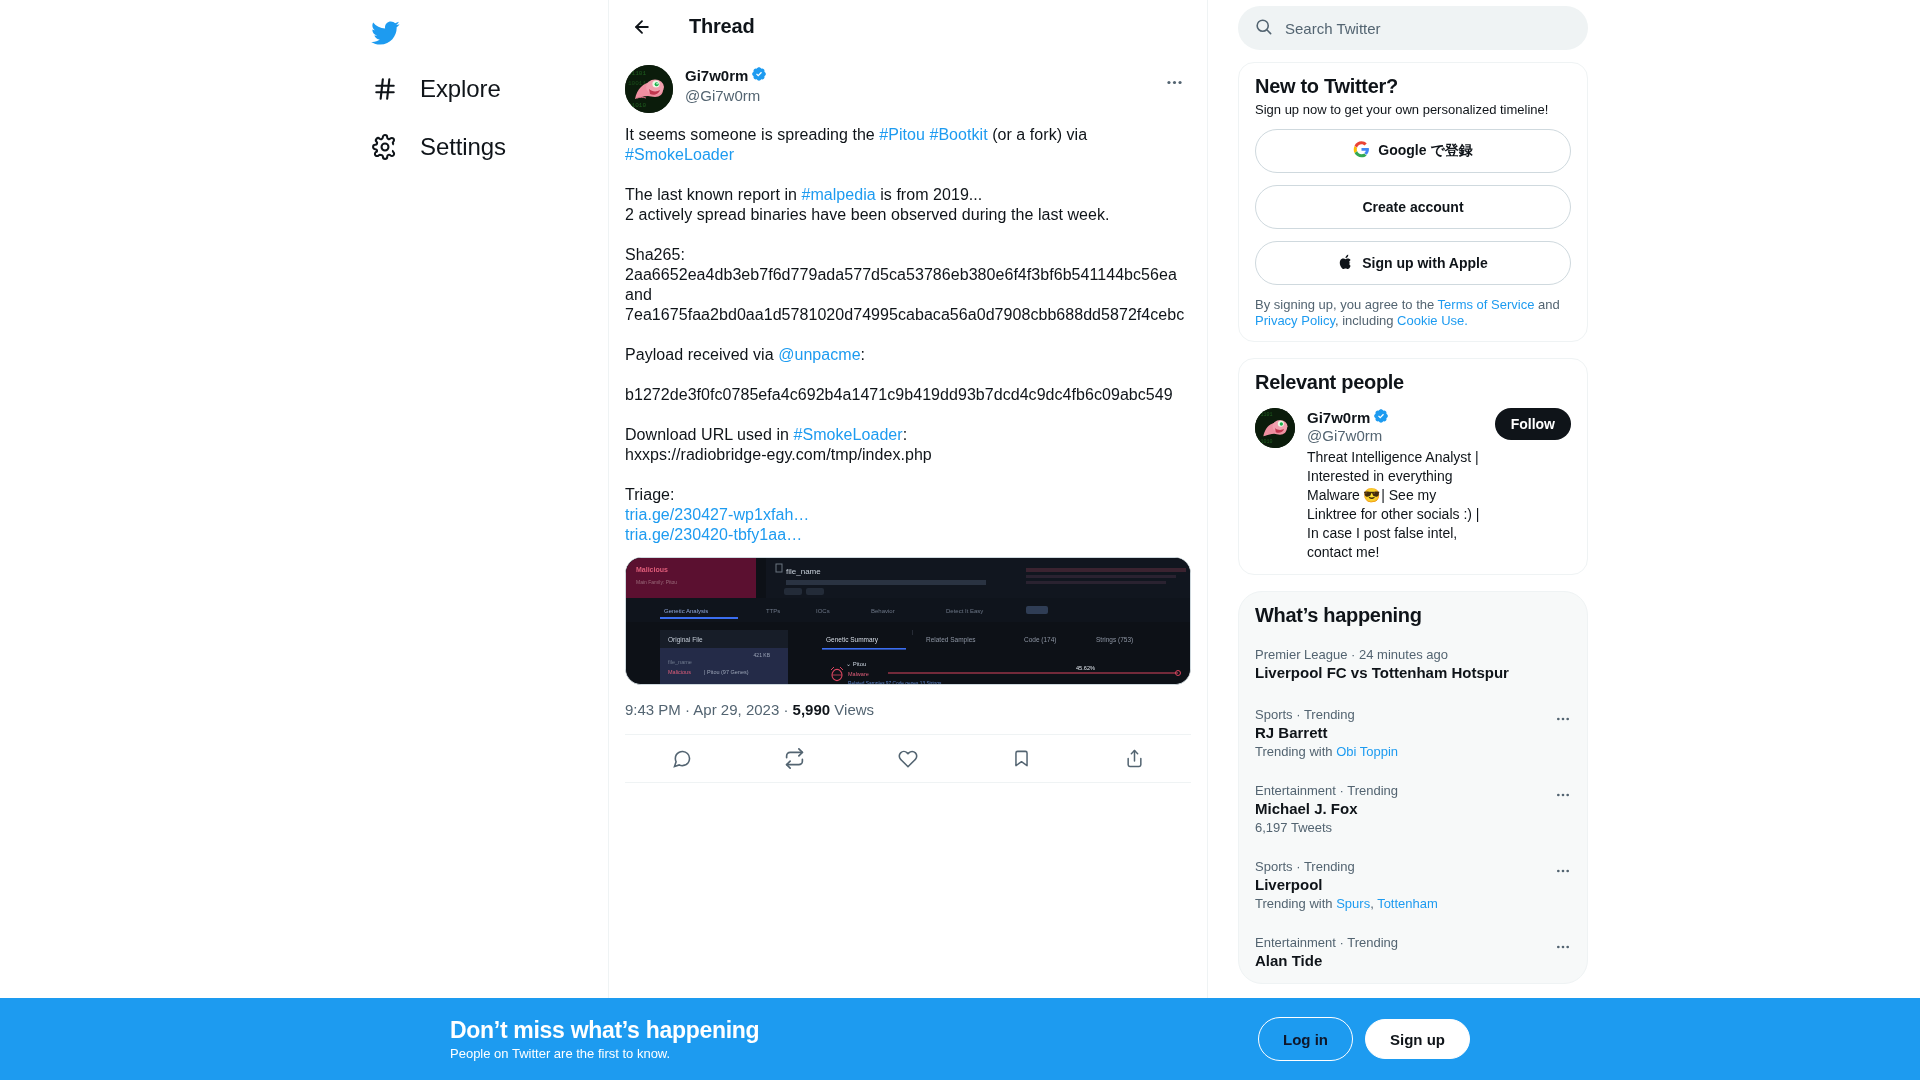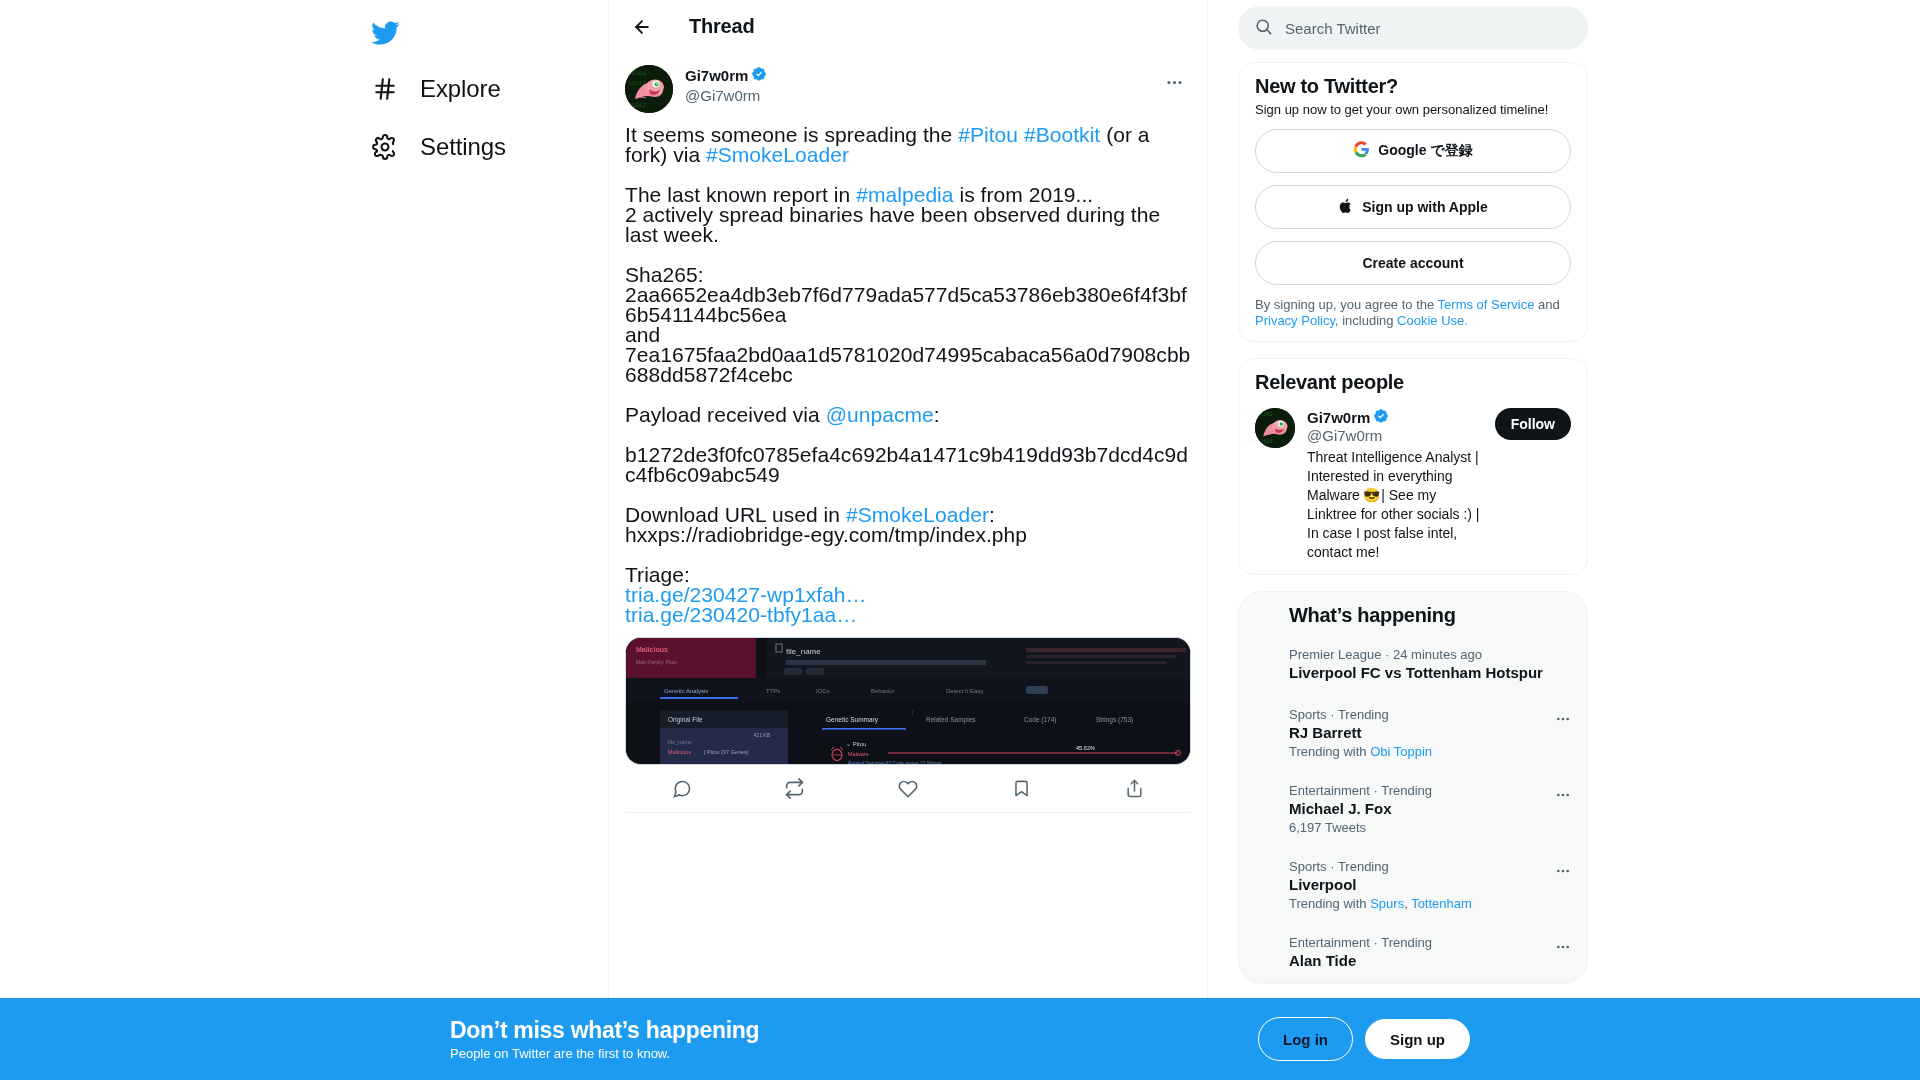--- a/index.html
+++ b/index.html
@@ -48,21 +48,21 @@
   }
   .names { flex:1 1 auto; padding-top:1px; line-height:1.2; }
   .dispname { font-size:15px; font-weight:700; display:flex; align-items:center; gap:3px; }
   .handle { font-size:15px; color:#536471; margin-top:1px; }
   .more-btn {
     width:34px;height:34px;border-radius:9999px;display:flex;align-items:center;justify-content:center;
     color:#536471; cursor:pointer; flex:0 0 34px;
   }
 
   .tweet-body {
-    font-size:21px; line-height:20px; margin-top:12px;
+    font-size:16px; line-height:20px; margin-top:12px;
     white-space:pre-wrap; word-break:break-word; overflow-wrap:anywhere;
     letter-spacing:.05px;
   }
   .lnk { color:#1d9bf0; text-decoration:none; cursor:pointer; }
 
   .media {
     margin-top:12px; border-radius:16px; overflow:hidden;
     border:1px solid #cfd9de; height:128px; position:relative;
     background:#0d1117;
     text-align:right;
@@ -118,21 +118,21 @@
   .person .info { flex:1 1 auto; min-width:0; }
   .p-name { font-size:15px; font-weight:700; display:flex;align-items:center;gap:3px; }
   .p-handle { font-size:15px; color:#536471; }
   .p-bio { font-size:14px; line-height:19px; margin-top:4px; }
   .followbtn {
     background:#0f1419;color:#fff;border:0;border-radius:9999px;
     padding:0 16px;height:32px;font-size:14px;font-weight:700;cursor:pointer;
     font-family:inherit; flex:0 0 auto;
   }
 
-  .trends-card { border:1px solid #eff3f4; border-radius:24px; overflow:hidden; background:#f7f9f9;padding-left:34px; }
+  .trends-card { border:1px solid #eff3f4; border-radius:24px; overflow:hidden; background:#f7f9f9; }
   .trends-card .card-title { padding:12px 16px 4px; }
   .trend {
     padding:12px 16px; position:relative; cursor:pointer;
   }
   .t-cat { font-size:13px; color:#536471; }
   .t-name { font-size:15px; font-weight:700; line-height:20px; margin-top:1px; }
   .t-meta { font-size:13px; color:#536471; margin-top:1px; }
   .t-more {
     position:absolute; right:10px; top:10px; width:28px;height:28px;
     border-radius:9999px; display:flex;align-items:center;justify-content:center;color:#536471;
@@ -330,20 +330,23 @@
           <text x="220" y="170" font-size="6" fill="#c9d2dd" font-family="Liberation Sans, sans-serif">Unique</text>
           <text x="222" y="178" font-size="5.5" fill="#6f7a8d" font-family="Liberation Sans, sans-serif">Unknown</text>
           <line x1="262" y1="174" x2="500" y2="174" stroke="#4a5468" stroke-width="1.2"></line>
           <circle cx="502" cy="174" r="2.5" fill="none" stroke="#4a5468" stroke-width="1"></circle>
           <text x="512" y="177" font-size="5.6" fill="#dfe5ec" font-family="Liberation Sans, sans-serif">52.57%</text>
           <text x="450" y="112" font-size="5.6" fill="#dfe5ec" font-family="Liberation Sans, sans-serif">45.62%</text>
           <text x="206" y="172" font-size="9" fill="#4e6fb5" font-family="Liberation Sans, sans-serif">?</text>
         </svg>
       </div>
 
+      <div class="ts-row">
+        <span>9:43 PM · Apr 29, 2023</span><span> · </span><b>5,990</b><span> </span><span>Views</span>
+      </div>
 
 
       <div class="actions-row">
         <div class="act">
           <svg width="20" height="20" viewBox="0 0 24 24" fill="none" stroke="currentColor" stroke-width="1.9">
               <path d="M21 11.5a8.38 8.38 0 01-.9 3.8 8.5 8.5 0 01-7.6 4.7 8.38 8.38 0 01-3.8-.9L3 21l1.9-5.7a8.38 8.38 0 01-.9-3.8 8.5 8.5 0 014.7-7.6 8.38 8.38 0 013.8-.9h.5a8.48 8.48 0 018 8v.5z"></path>
             </svg>
         </div>
         <div class="act">
           <svg width="21" height="21" viewBox="0 0 24 24" fill="none" stroke="currentColor" stroke-width="1.9" stroke-linecap="round" stroke-linejoin="round">
@@ -397,30 +400,30 @@
                 <path fill="#4285F4" d="M45 24c0-1.6-.1-2.7-.4-3.9H24v7.1h12c-.2 1.9-1.5 4.7-4.4 6.6l6.7 5.2C42.2 35.3 45 30.1 45 24z"></path>
                 <path fill="#34A853" d="M24 46c5.9 0 10.9-2 14.5-5.3l-6.9-5.3c-1.8 1.3-4.3 2.2-7.6 2.2-5.8 0-10.7-3.8-12.5-9.1l-7.1 5.5C8.1 41.2 15.4 46 24 46z"></path>
                 <path fill="#FBBC05" d="M11.5 28.5c-.5-1.4-.8-2.9-.8-4.5s.3-3.1.7-4.5l-7.1-5.5C2.8 16.9 2 20.3 2 24s.8 7.1 2.3 10l7.2-5.5z"></path>
                 <path fill="#EA4335" d="M24 9.5c4.1 0 6.9 1.8 8.5 3.3l6.2-6C34.9 3.4 29.9 1 24 1 15.4 1 8.1 5.8 4.3 13.5l7.1 5.5C13.3 13.3 18.2 9.5 24 9.5z"></path>
               </svg>
           </span>
           <span>Google で登録</span>
         </div>
 
         <div class="pill">
+          <span>Create account</span>
+        </div>
+
+        <div class="pill">
           <span>
             <svg width="16" height="16" viewBox="0 0 24 24" fill="#0f1419">
                 <path d="M16.7 12.8c0-2.6 2.1-3.8 2.2-3.9-1.2-1.8-3.1-2-3.8-2.1-1.6-.2-3.1.9-3.9.9-.8 0-2.1-.9-3.4-.9-1.7 0-3.4 1-4.3 2.6-1.8 3.2-.5 7.9 1.3 10.5.9 1.3 1.9 2.7 3.2 2.6 1.3-.1 1.8-.8 3.4-.8 1.5 0 2 .8 3.4.8 1.4 0 2.3-1.3 3.1-2.6.6-.9.9-1.8 1.1-2.2-2.5-.9-2.3-4.8-.3-4.9zM14.3 4.6c.7-.9 1.2-2.1 1.1-3.3-1 0-2.3.7-3 1.6-.7.8-1.3 2-1.1 3.2 1.1.1 2.3-.6 3-1.5z"></path>
               </svg>
           </span>
           <span>Sign up with Apple</span>
-        </div>
-
-        <div class="pill">
-          <span>Create account</span>
         </div>
 
         <div class="legal">
           <span>By signing up, you agree to the </span><a class="lnk">Terms of Service</a><span> and </span><a class="lnk">Privacy Policy</a><span>, including </span><a class="lnk">Cookie Use.</a>
         </div>
       </div>
 
       <div class="card">
         <div class="card-title">Relevant people</div>
         <div class="person">

